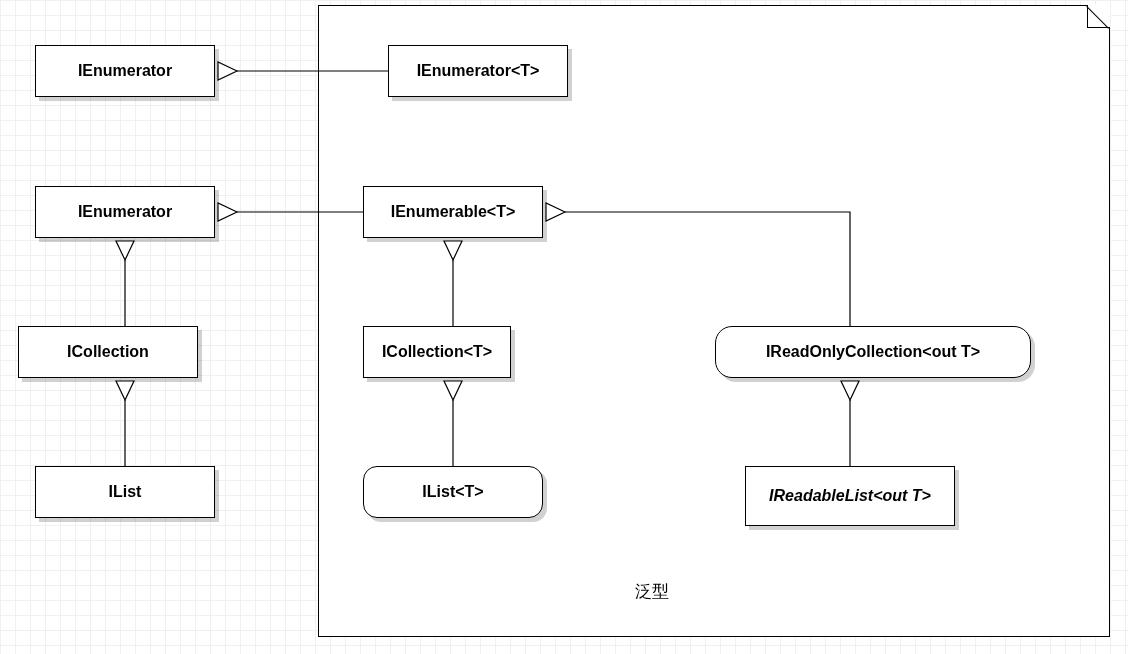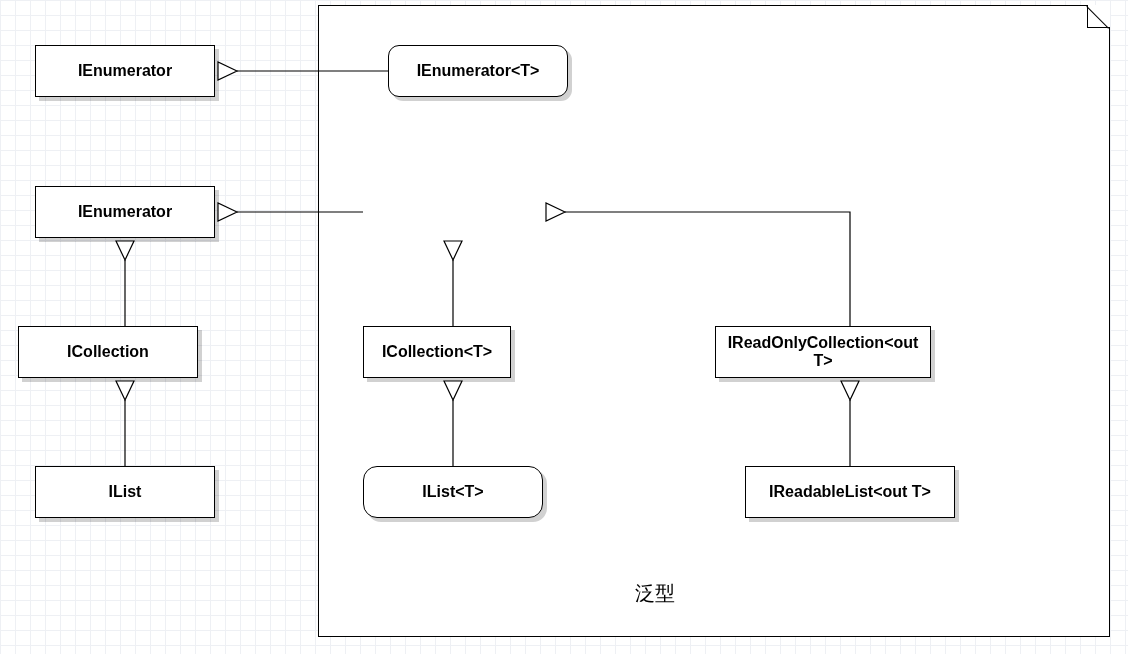--- a/index.html
+++ b/index.html
@@ -51,21 +51,21 @@
     position: absolute;
     top: 0; left: 0;
     width: 31px;
     height: 1px;
     background: #000;
     transform-origin: top left;
     transform: rotate(45deg);
   }
   .package-label {
     position: absolute;
-    font-size: 20px;
+    font-size: 17px;
     color: #000;
   }
   .class-box {
     position: absolute;
     background: #ffffff;
     border: 1px solid #000000;
     box-shadow: 4px 4px 0 rgba(0,0,0,0.18);
     display: flex;
     align-items: center;
     justify-content: center;
@@ -99,36 +99,37 @@
 
   <div class="package" style="left:318px; top:5px; width:790px; height:630px;">
     <div class="package-fold"></div>
     <div class="package-fold-line"></div>
   </div>
 
   <div class="package-label" style="left:635px; top:580px;">泛型</div>
 
   <div class="class-box" style="left:35px; top:45px; width:180px; height:52px;">IEnumerator</div>
 
-  <div class="class-box" style="left:388px; top:45px; width:180px; height:52px;border-radius:11px;">IEnumerator&lt;T&gt;</div>
+  <div class="class-box" style="left:388px; top:45px; width:180px; height:52px;">IEnumerator&lt;T&gt;</div>
 
   <div class="class-box" style="left:35px; top:186px; width:180px; height:52px;">IEnumerator</div>
 
+  <div class="class-box" style="left:363px; top:186px; width:180px; height:52px;">IEnumerable&lt;T&gt;</div>
 
   <div class="class-box" style="left:18px; top:326px; width:180px; height:52px;">ICollection</div>
 
   <div class="class-box" style="left:363px; top:326px; width:148px; height:52px;">ICollection&lt;T&gt;</div>
 
-  <div class="class-box" style="left:715px; top:326px; width:216px; height:52px;">IReadOnlyCollection&lt;out T&gt;</div>
+  <div class="class-box" style="left:715px; top:326px; width:316px; height:52px;border-radius:17px;">IReadOnlyCollection&lt;out T&gt;</div>
 
   <div class="class-box" style="left:35px; top:466px; width:180px; height:52px;">IList</div>
 
   <div class="class-box" style="left:363px; top:466px; width:180px; height:52px;border-radius:14px;">IList&lt;T&gt;</div>
 
-  <div class="class-box" style="left:745px; top:466px; width:210px; height:52px;">IReadableList&lt;out T&gt;</div>
+  <div class="class-box" style="left:745px; top:466px; width:210px; height:60px;font-style:italic;">IReadableList&lt;out T&gt;</div>
 
   <svg class="connectors" width="1128" height="654">
 
     <g>
       <line x1="388" y1="71" x2="237" y2="71"></line>
       <polygon class="arrow" points="237,71 218,62 218,80"></polygon>
     </g>
 
     <g>
       <line x1="363" y1="212" x2="237" y2="212"></line>

